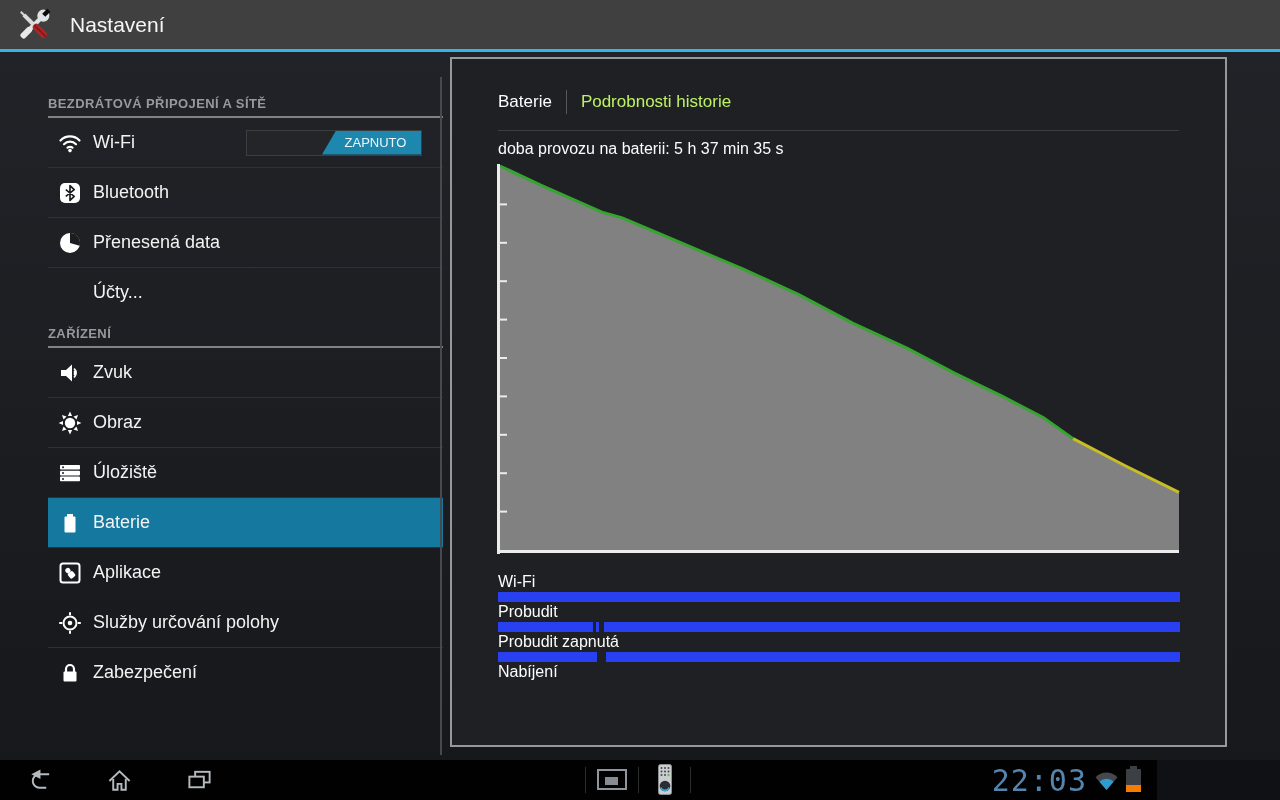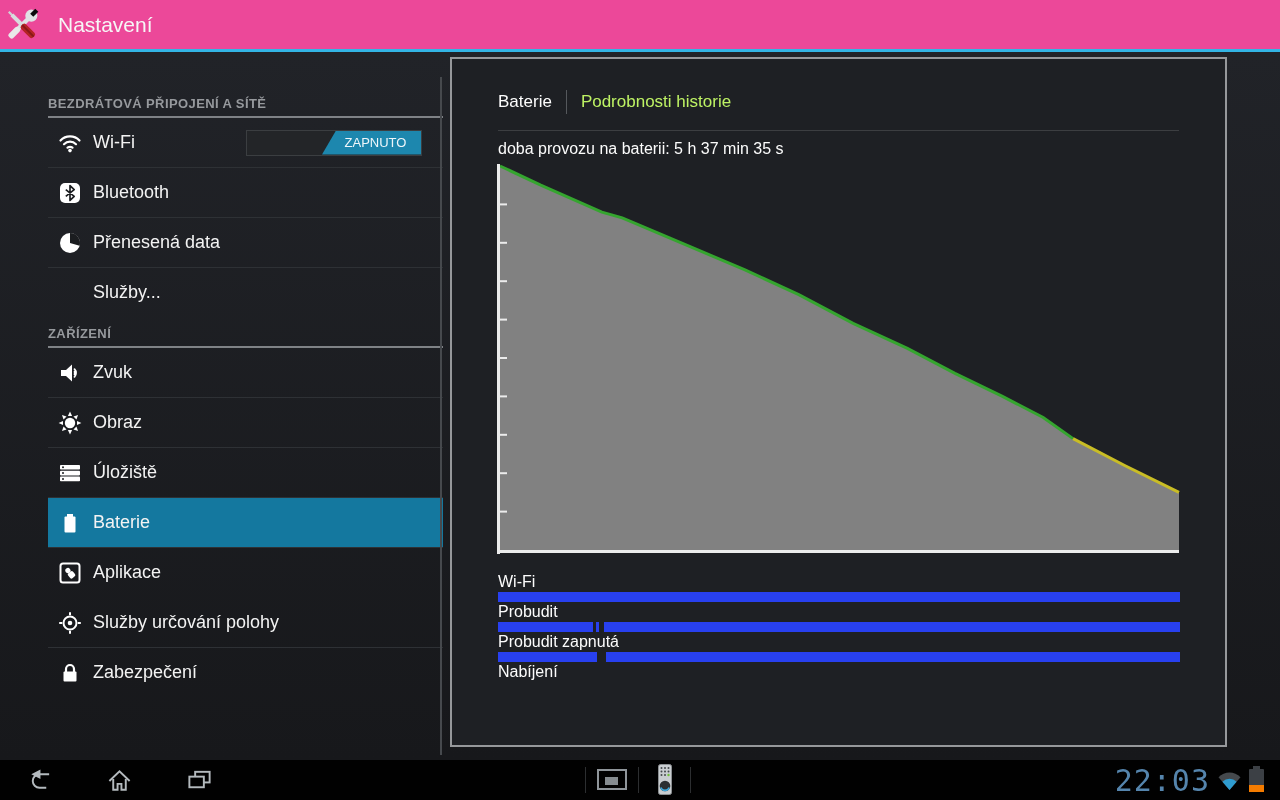--- a/index.html
+++ b/index.html
@@ -3,21 +3,21 @@
 <meta charset="utf-8">
 <style>
   html,body{margin:0;padding:0;}
   body{
     width:1280px;height:800px;position:relative;overflow:hidden;
     background:#101114;
     font-family:"Liberation Sans",sans-serif;
     -webkit-user-select:none;user-select:none;
   }
   
-  .topbar{position:absolute;top:0;left:0;width:1280px;height:49px;background:#ec4899;display:flex;align-items:center;box-sizing:border-box;}
+  .topbar{position:absolute;top:0;left:0;width:1280px;height:49px;background:#404040;display:flex;align-items:center;padding-left:12px;box-sizing:border-box;}
   .app-icon{width:44px;height:44px;display:block;}
   .app-title{color:#f6f6f6;font-size:21px;margin-left:14px;}
   .accent-line{position:absolute;top:49px;left:0;width:1280px;height:3px;background:#33b5e5;}
   
   .content{position:absolute;top:52px;left:0;width:1280px;height:708px;background:linear-gradient(180deg,#212328 0%,#17181b 100%);overflow:hidden;}
   
   .sidebar{position:absolute;left:48px;top:0;width:395px;height:708px;overflow:hidden;}
   .sec-head{height:30px;box-sizing:border-box;border-bottom:2px solid #7f8286;display:flex;align-items:flex-end;padding-bottom:5px;color:#96999d;font-size:13px;font-weight:bold;letter-spacing:.4px;}
   .sec-head.first{height:66px;}
   .row{height:50px;box-sizing:border-box;border-bottom:1px solid #2e3135;display:flex;align-items:center;padding-left:10px;cursor:pointer;}
@@ -44,21 +44,21 @@
   .tab-rule{position:absolute;left:46px;top:71px;width:681px;height:1px;background:#3c3e41;}
   .chart-title{position:absolute;left:46px;top:81px;font-size:16px;color:#fcfcfc;}
   .chart{position:absolute;left:45px;top:105px;width:684px;height:390px;}
   .chart-xlabel{position:absolute;left:0;top:494px;width:100%;text-align:center;font-size:16px;color:#fcfcfc;}
   .timeline{position:absolute;left:46px;top:514px;width:682px;}
   .tl-row{height:30px;}
   .tl-label{font-size:16px;color:#fcfcfc;height:17px;line-height:17px;}
   .tl-bars{position:relative;height:10px;margin-top:2px;}
   .tl-bars .seg{position:absolute;top:0;height:100%;background:#2840f0;}
   
-  .sysbar{position:absolute;left:0;top:760px;width:1280px;height:40px;background:#010101;}
+  .sysbar{position:absolute;left:0;top:760px;width:1157px;height:40px;background:#010101;}
   .nav{position:absolute;top:7px;width:27px;height:27px;cursor:pointer;}
   .nav.back{left:26px;} .nav.home{left:106px;} .nav.recents{left:186px;}
   .tray-sep{position:absolute;top:7px;width:1px;height:26px;background:#2c2e30;}
   .shot-icon{position:absolute;left:597px;top:9px;width:30px;height:21px;border:2px solid #8f959a;box-sizing:border-box;cursor:pointer;}
   .shot-icon .inner{position:absolute;left:6px;top:6px;width:13px;height:8px;background:#868c90;}
   .dock-icon{position:absolute;left:658px;top:4px;width:14px;height:31px;cursor:pointer;}
   .status{position:absolute;right:16px;top:0;height:40px;display:flex;align-items:center;gap:7px;}
   .clock{font-family:"DejaVu Sans Mono",monospace;font-size:30px;color:#5585ad;letter-spacing:1px;}
   .wifi-status{width:25px;height:21px;display:block;}
   .batt{width:15px;height:23px;background:#3c4045;position:relative;border-radius:1px;}
@@ -125,21 +125,21 @@
       <span class="icon">
         <svg viewBox="0 0 24 24">
             <circle cx="12" cy="12" r="10" fill="#fff"></circle>
           <path d="M12 12 L12 2 A10 10 0 0 1 21.6 14.8 Z" fill="#1b1d20"></path>
           </svg>
       </span>
       <span class="lbl">Přenesená data</span>
     </div>
 
     <div class="row indent no-div">
-      <span class="lbl">Služby...</span>
+      <span class="lbl">Účty...</span>
     </div>
 
     <div class="sec-head">
       <span>ZAŘÍZENÍ</span>
     </div>
 
     <div class="row">
       <span class="icon">
         <svg viewBox="0 0 24 24">
             <path d="M3 9 H8 L14 3.5 V20.5 L8 15 H3 Z" fill="#fff"></path>

